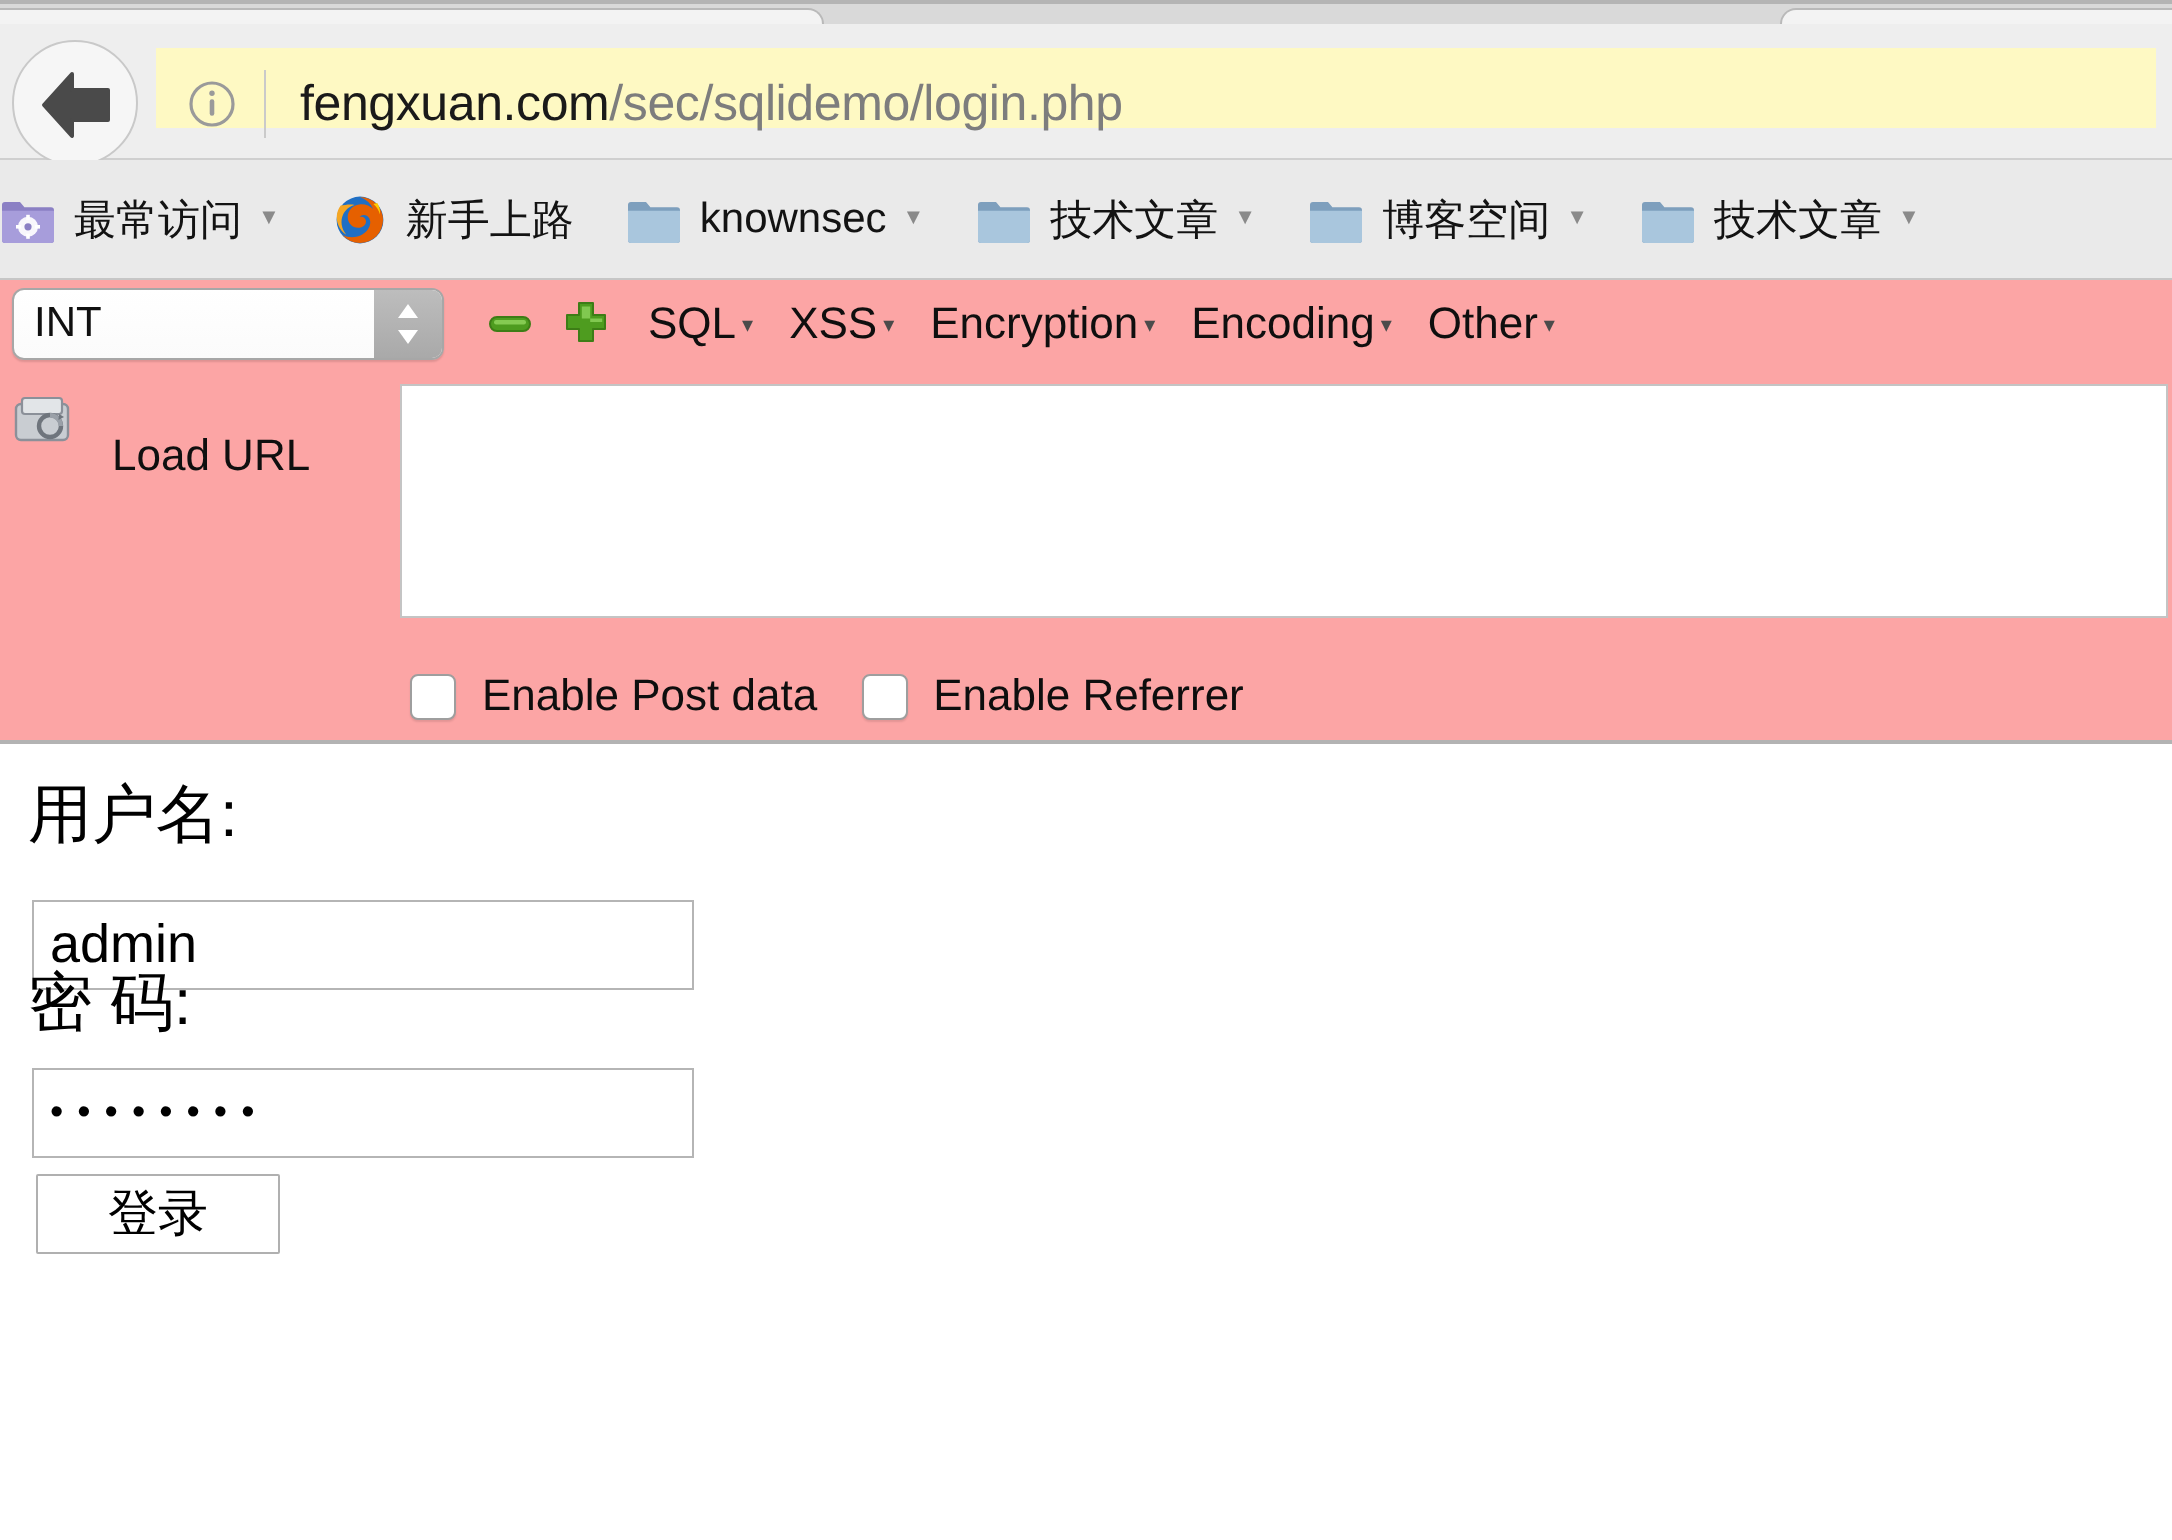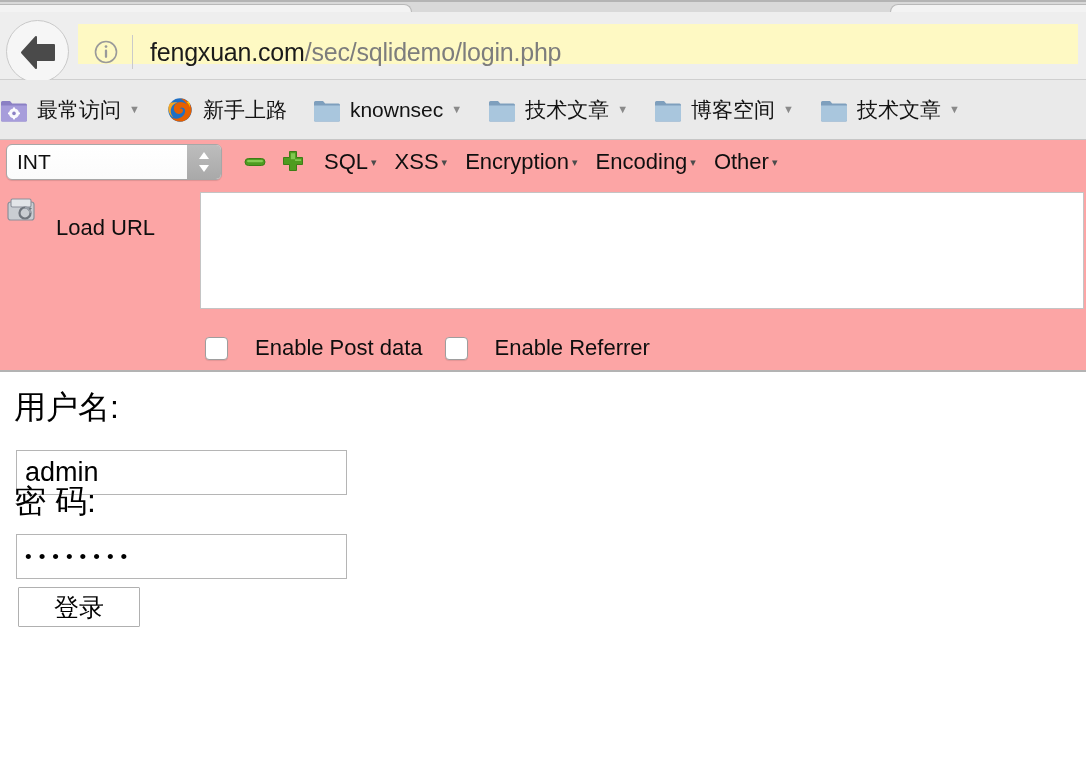--- a/index.html
+++ b/index.html
@@ -241,21 +241,21 @@
     width: 23px; height: 23px;
     background: #ffffff;
     border: 1px solid #9e9e9e;
     border-radius: 4px;
     box-sizing: border-box;
     box-shadow: 0 1px 1px rgba(0,0,0,0.10);
   }
   .hb-check-label {
     font-size: 22px;
     color: #0e0e0e;
-    margin-left: 27px;
+    margin-left: 13px;
     white-space: nowrap;
   }
 
   
   #page-content {
     position: absolute;
     left: 0; top: 374px;
     width: 1086px;
     height: 396px;
     background: #ffffff;

